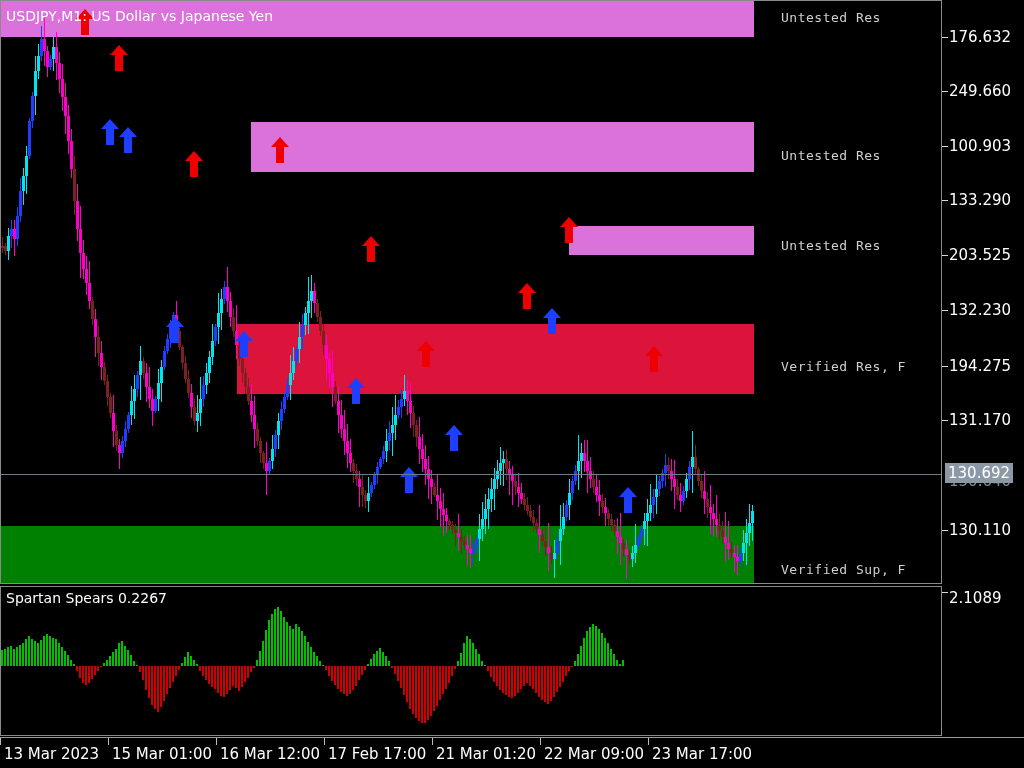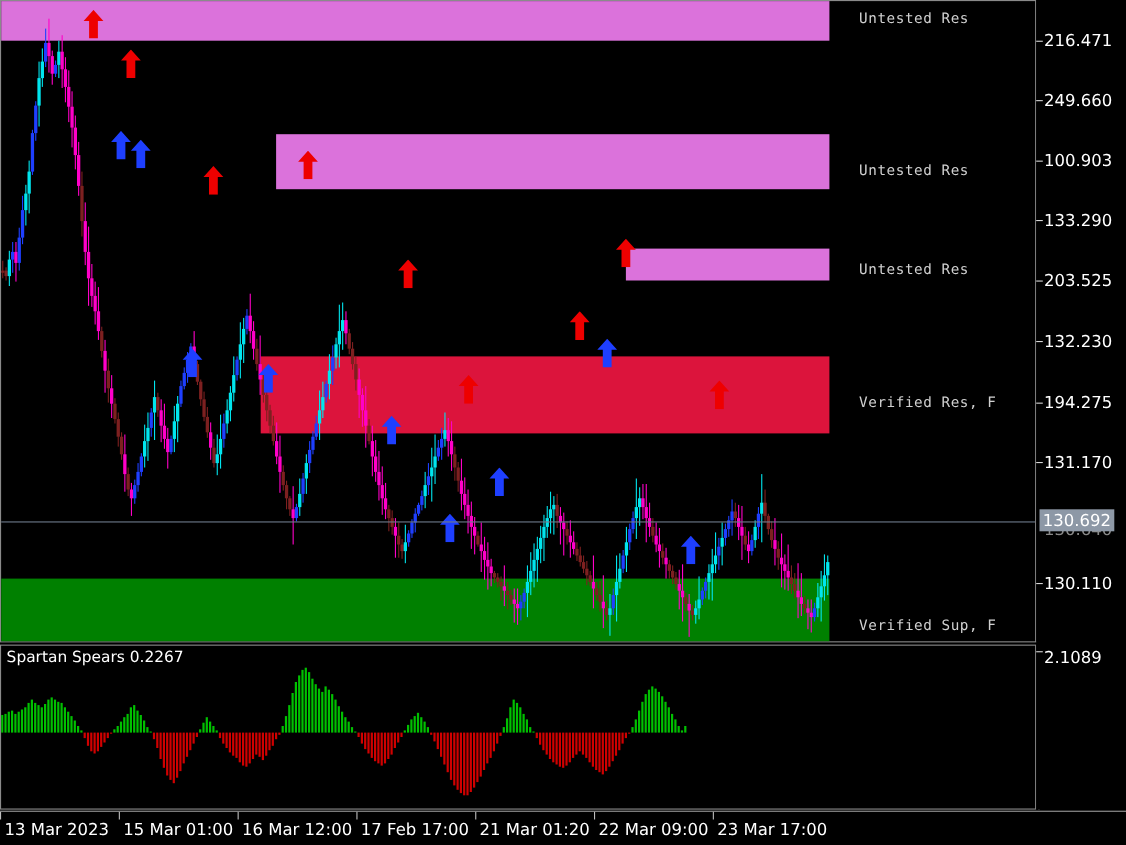--- a/index.html
+++ b/index.html
@@ -1161,20 +1161,21 @@
             </svg>
           </div>
           <div class="arrow" style="left: 617px; top: 486px;">
             <svg width="20" height="26" viewBox="0 0 20 26">
               <path d="M10 0 L19 10 L14 10 L14 26 L6 26 L6 10 L1 10 Z" fill="#1e3fff"></path>
             </svg>
           </div>
         </div>
       <div id="price-line" style="top: 473px;"></div>
     </div>
+    <div class="chart-title">USDJPY,M1:  US Dollar vs Japanese Yen</div>
     <div id="zone-labels">
         <div class="zone-label" style="left: 780px; top: 9px;">Untested Res</div>
         <div class="zone-label" style="left: 780px; top: 147px;">Untested Res</div>
         <div class="zone-label" style="left: 780px; top: 237px;">Untested Res</div>
         <div class="zone-label" style="left: 780px; top: 358px;">Verified Res, F</div>
         <div class="zone-label" style="left: 780px; top: 561px;">Verified Sup, F</div>
       </div>
   </div>
 
   <div id="ind-pane">
@@ -1388,21 +1389,21 @@
         <div class="hbar" style="left: 618px; width: 2px; background: rgb(0, 192, 0); top: 77.2645px; height: 1.7355px;"></div>
         <div class="hbar" style="left: 621px; width: 2px; background: rgb(0, 192, 0); top: 72.6365px; height: 6.36351px;"></div>
       </div>
     <div class="ind-title">Spartan Spears 0.2267</div>
   </div>
 
   <div id="axis-vline"></div>
   <div id="axis-divider"></div>
   <div id="price-axis">
       <div class="ptick" style="top: 37px;"></div>
-      <div class="plabel" style="top: 37px;">216.471</div>
+      <div class="plabel" style="top: 37px;">176.632</div>
       <div class="ptick" style="top: 91px;"></div>
       <div class="plabel" style="top: 91px;">249.660</div>
       <div class="ptick" style="top: 146px;"></div>
       <div class="plabel" style="top: 146px;">100.903</div>
       <div class="ptick" style="top: 200px;"></div>
       <div class="plabel" style="top: 200px;">133.290</div>
       <div class="ptick" style="top: 255px;"></div>
       <div class="plabel" style="top: 255px;">203.525</div>
       <div class="ptick" style="top: 310px;"></div>
       <div class="plabel" style="top: 310px;">132.230</div>

